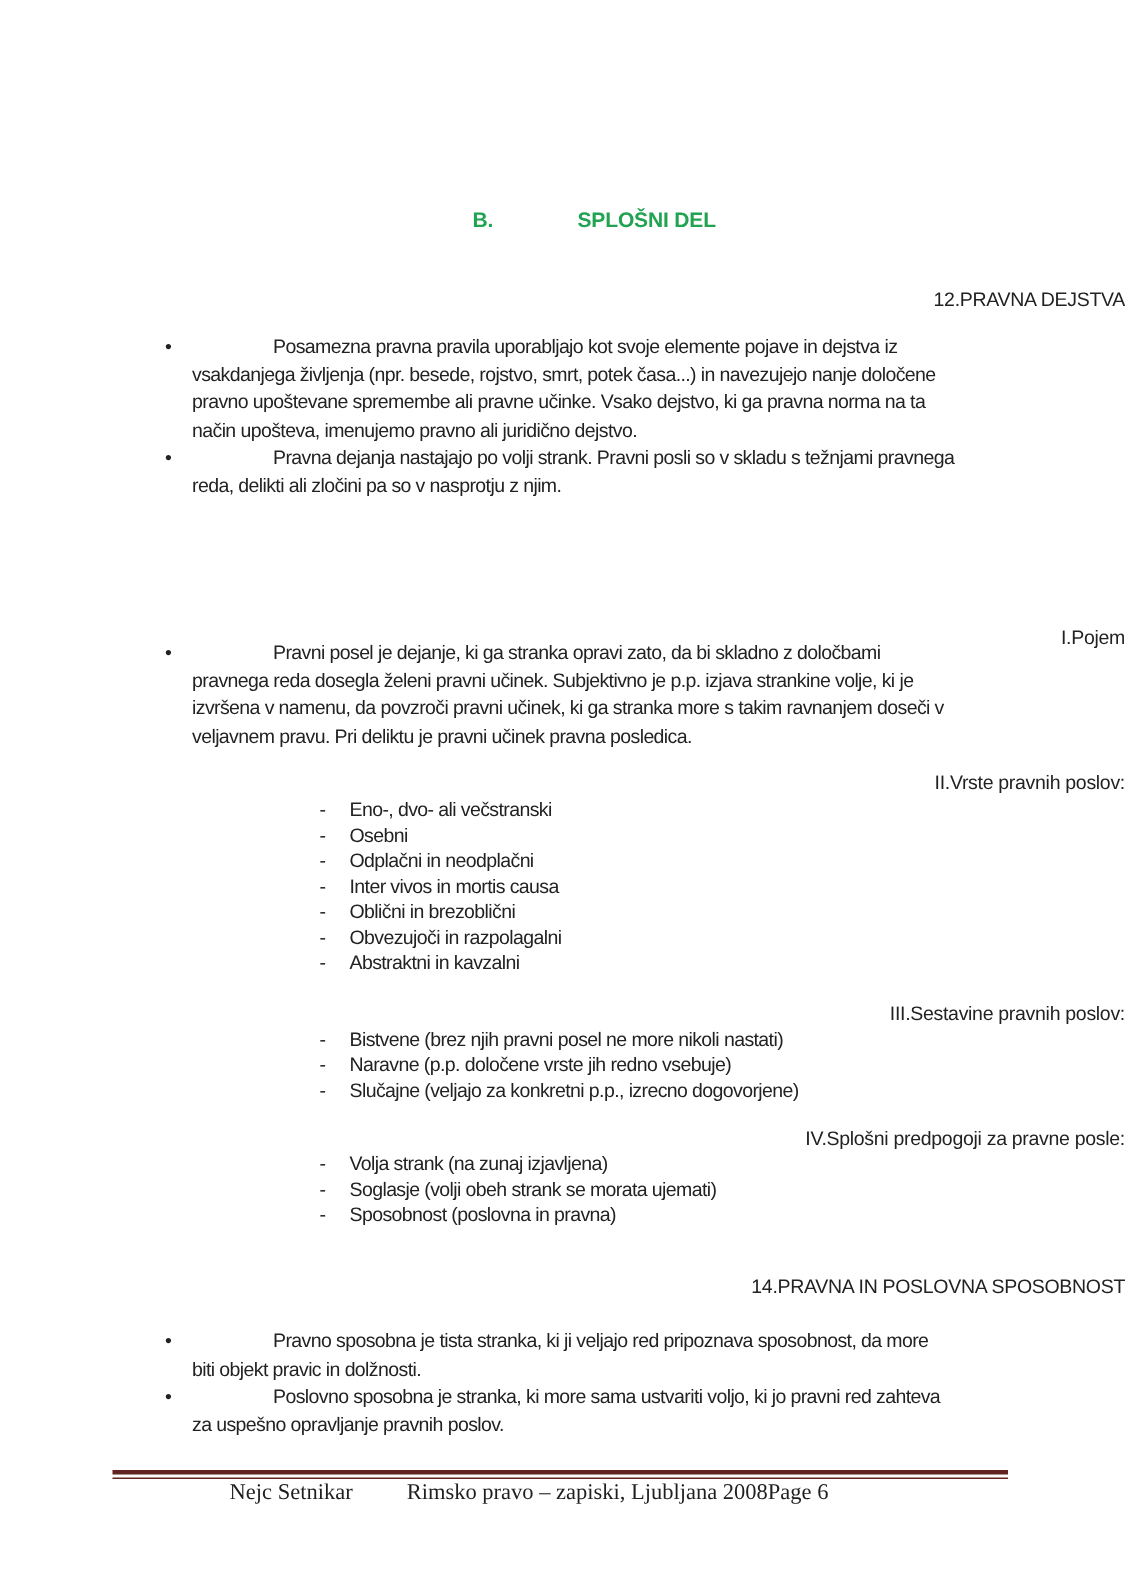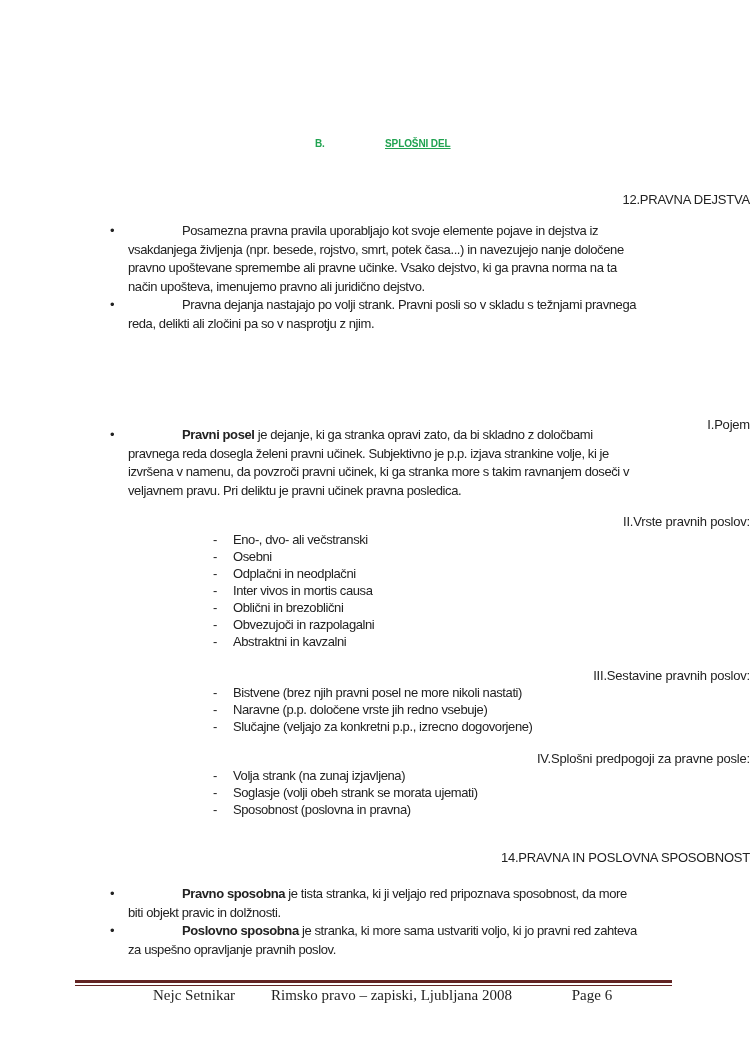--- a/index.html
+++ b/index.html
@@ -9,55 +9,55 @@
     background:#ffffff;
     font-family:"Liberation Sans", sans-serif;
     font-size:13px;
     letter-spacing:-0.4px;
     color:#222222;
     overflow:hidden;
   }
   .abs { position:absolute; left:0; right:0; }
 
   
-  .title-row { padding-left:315px; font-weight:bold; font-size:10px; color:#21a351; letter-spacing:-0.1px; white-space:nowrap;text-decoration:underline; }
+  .title-row { padding-left:315px; font-weight:bold; font-size:14px; color:#21a351; letter-spacing:-0.1px; white-space:nowrap; }
   .title-row .idx { display:inline-block; width:70px; }
 
   
   .row { padding-left:113px; white-space:nowrap; line-height:18px; letter-spacing:-0.2px;text-align:right; }
   .row .num { display:inline-block; width:72px; }
 
   
   .para { padding-left:128px; }
   .para .ln { line-height:18.5px; white-space:nowrap; }
   .para .ln.first { padding-left:54px; }
   .bullet-marker { position:absolute; left:110px; top:0; line-height:18.5px; }
 
   
   .dlist .ditem { position:relative; padding-left:233px; line-height:17px; white-space:nowrap; }
   .dlist .dash { position:absolute; left:213px; }
 
-  b { font-weight:bold; }
+  b { font-weight:normal; }
 
   
   .footer-rule {
     position:absolute; left:75px; width:597px; top:980px;
     height:2px;
     border-top:3px solid #622423;
     border-bottom:1px solid #622423;
   }
   .footer-text {
     position:absolute; left:75px; width:597px; top:987px;
     display:flex; align-items:baseline;
     font-family:"Liberation Serif", serif;
     font-size:15px; letter-spacing:0; color:#1f1f1f;
   }
   .footer-text .f-left  { flex:1; text-align:right; }
   .footer-text .f-center{ flex:0 1 auto; text-align:center;margin-left:36px; }
-  .footer-text .f-right { flex:1; text-align:center; }
+  .footer-text .f-right { flex:1; text-align:left; }
 </style>
 </head>
 <body>
 
 <div class="page">
 
   <div class="abs title-row" style="top:138px">
     <span class="idx">B.</span><span>SPLOŠNI DEL</span>
   </div>
 

